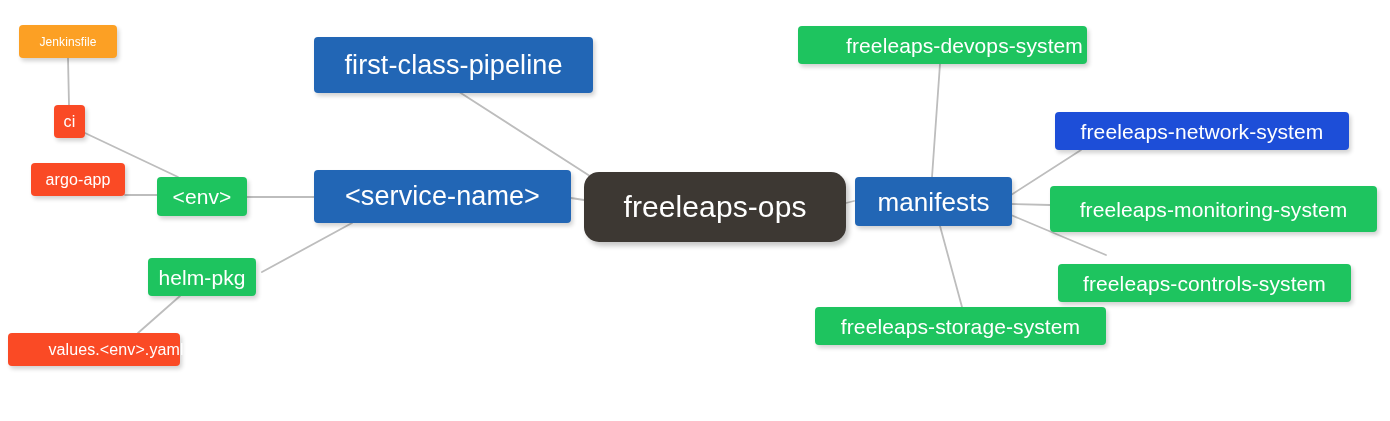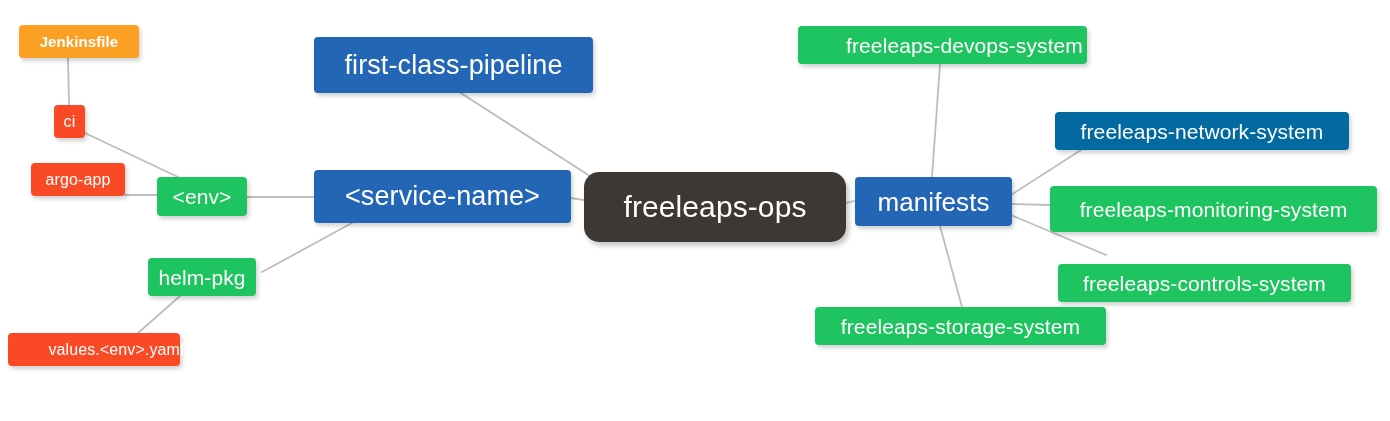--- a/index.html
+++ b/index.html
@@ -64,23 +64,23 @@
       <path d="M 1011 215 L 1106 255" stroke="#bdbdbd" stroke-width="1.8" fill="none" stroke-linecap="round"></path>
       <path d="M 940 226 L 962 307" stroke="#bdbdbd" stroke-width="1.8" fill="none" stroke-linecap="round"></path>
     </svg>
   <div id="node-layer">
       <div class="node node-root" style="left: 584px; top: 172px; width: 262px; height: 70px; background: rgb(61, 56, 51); font-size: 30px;">freeleaps-ops</div>
       <div class="node" style="left: 314px; top: 170px; width: 257px; height: 53px; background: rgb(34, 102, 181); font-size: 27px;">&lt;service-name&gt;</div>
       <div class="node" style="left: 855px; top: 177px; width: 157px; height: 49px; background: rgb(34, 102, 181); font-size: 26px;">manifests</div>
       <div class="node" style="left: 314px; top: 37px; width: 279px; height: 56px; background: rgb(34, 102, 181); font-size: 27px;">first-class-pipeline</div>
       <div class="node" style="left: 157px; top: 177px; width: 90px; height: 39px; background: rgb(30, 196, 95); font-size: 21px;">&lt;env&gt;</div>
       <div class="node" style="left: 148px; top: 258px; width: 108px; height: 38px; background: rgb(30, 196, 95); font-size: 21px;">helm-pkg</div>
-      <div class="node" style="left: 19px; top: 25px; width: 120px; height: 33px; background: rgb(252, 160, 36); font-size: 15px; font-weight: bold;">Jenkinsfile</div>
+      <div class="node" style="left: 19px; top: 25px; width: 98px; height: 33px; background: rgb(252, 160, 36); font-size: 12px;">Jenkinsfile</div>
       <div class="node" style="left: 54px; top: 105px; width: 31px; height: 33px; background: rgb(250, 74, 37); font-size: 16px;">ci</div>
       <div class="node" style="left: 31px; top: 163px; width: 94px; height: 33px; background: rgb(250, 74, 37); font-size: 16px;">argo-app</div>
       <div class="node" style="left: 8px; top: 333px; width: 172px; height: 33px; background: rgb(250, 74, 37); font-size: 16px; padding-left: 44px;">values.&lt;env&gt;.yaml</div>
       <div class="node" style="left: 798px; top: 26px; width: 289px; height: 38px; background: rgb(30, 196, 95); font-size: 21px; padding-left: 44px;">freeleaps-devops-system</div>
-      <div class="node" style="left: 1055px; top: 112px; width: 294px; height: 38px; background: #0369a1; font-size: 21px;">freeleaps-network-system</div>
+      <div class="node" style="left: 1055px; top: 112px; width: 294px; height: 38px; background: #1d4ed8; font-size: 21px;">freeleaps-network-system</div>
       <div class="node" style="left: 1050px; top: 186px; width: 327px; height: 46px; background: rgb(30, 196, 95); font-size: 21px; text-align: right;">freeleaps-monitoring-system</div>
       <div class="node" style="left: 1058px; top: 255px; width: 293px; height: 38px; background: rgb(30, 196, 95); font-size: 21px; margin-top: 9px;">freeleaps-controls-system</div>
       <div class="node" style="left: 815px; top: 307px; width: 291px; height: 38px; background: rgb(30, 196, 95); font-size: 21px;">freeleaps-storage-system</div>
     </div>
 </div>
 
 </body></html>

